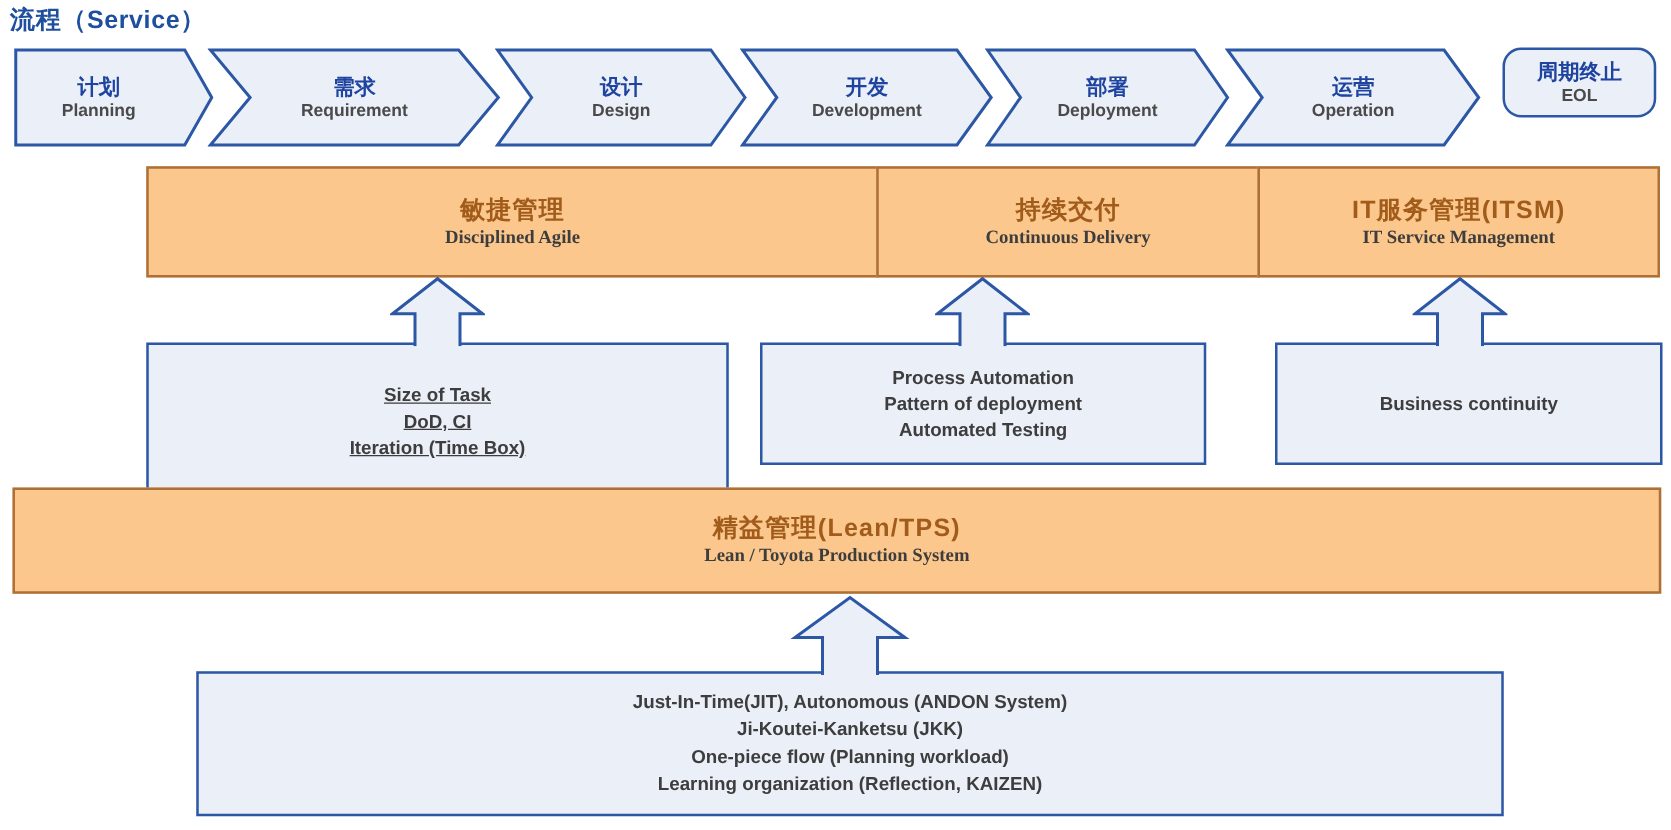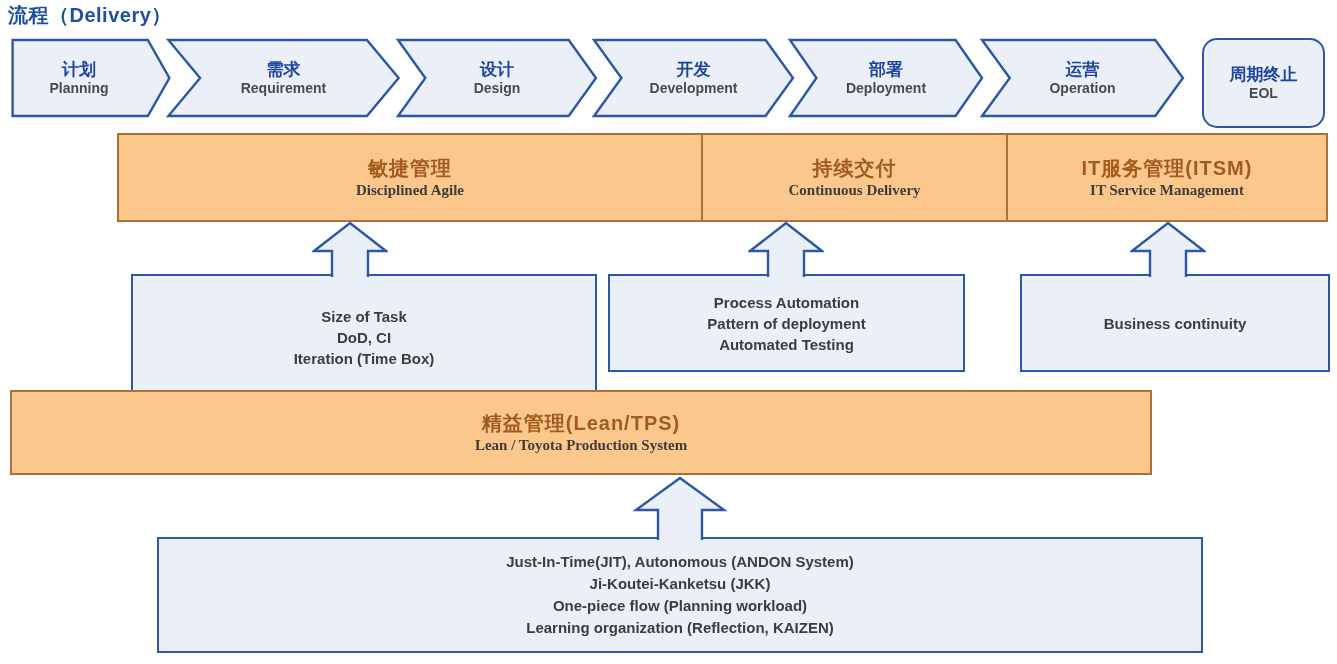--- a/index.html
+++ b/index.html
@@ -12,61 +12,61 @@
 
   
   .chev { position:absolute; top:38px; height:80px; }
   .chev svg { position:absolute; inset:0; width:100%; height:100%; }
   .chev .txt { position:absolute; inset:0; display:flex; flex-direction:column;
     align-items:center; justify-content:center; padding-right:24px; line-height:1.25; }
   .chev.notched .txt { padding-left:24px; }
   .zh-step { font-size:17px; font-weight:bold; color:var(--blue-zh,#1E44A0); }
   .en-step { font-size:14px; font-weight:bold; color:#4a4a4a; }
 
-  .eol-box { position:absolute; left:1202px; top:38px; width:123px; height:90px;
+  .eol-box { position:absolute; left:1202px; top:38px; width:123px; height:56px;
     background:var(--blue-fill,#EAEFF8); border:2.5px solid var(--blue-border,#2B57A5);
     border-radius:15px; display:flex; flex-direction:column; align-items:center;
     justify-content:center; line-height:1.25; }
 
   
   .band1 { position:absolute; left:117px; top:133px; width:1215px; height:89px; display:flex; }
   .band-sec { height:100%; background:var(--orange-fill,#FBC78C);
     border:2px solid var(--orange-border,#AD7038); display:flex; flex-direction:column;
     align-items:center; justify-content:center; line-height:1.3; }
   .band-sec + .band-sec { margin-left:-2px; }
   .zh-band { font-size:20px; font-weight:bold; color:var(--orange-zh,#A15C1B); letter-spacing:1px; }
   .en-band { font-size:15px; font-weight:bold; color:var(--dark-text,#3D3D3D);font-family:Liberation Serif, serif; }
 
-  .lean-band { position:absolute; left:10px; top:390px; width:1142px; height:85px;
+  .lean-band { position:absolute; left:10px; top:390px; width:1319px; height:85px;
     background:var(--orange-fill,#FBC78C); border:2px solid var(--orange-border,#AD7038);
     display:flex; flex-direction:column; align-items:center; justify-content:center; line-height:1.3; }
 
   
   .pbox { position:absolute; background:var(--blue-fill,#EAEFF8);
     border:2.5px solid var(--blue-border,#2B57A5); display:flex; flex-direction:column;
     align-items:center; justify-content:center; font-size:15px; font-weight:bold;
     color:var(--dark-text,#3D3D3D); line-height:21px; text-align:center; }
-  .pbox1 { left:131px;  top:274px; width:466px;  height:126px; }
+  .pbox1 { left:117px;  top:274px; width:466px;  height:126px;text-decoration:underline; }
   .pbox2 { left:608px;  top:274px; width:357px;  height:98px; }
   .pbox3 { left:1020px; top:274px; width:310px;  height:98px; }
   .pbox4 { left:157px;  top:537px; width:1046px; height:116px; line-height:22px; }
 
   
   .uparrow { position:absolute; z-index:3; }
   .a1 { left:312px;  top:221px; width:76px; height:56px; }
   .a2 { left:748px;  top:221px; width:76px; height:56px; }
   .a3 { left:1130px; top:221px; width:76px; height:56px; }
   .abig { left:632px; top:476px; width:96px; height:64px; }
 </style>
 </head>
 <body>
 
 <div class="canvas">
 
-  <div class="page-title">流程（Delivery）</div>
+  <div class="page-title">流程（Service）</div>
 
   <div class="chev" style="left:11px;width:160px;">
     <svg viewBox="0 0 200 80" preserveAspectRatio="none">
       <path d="M2 2 H171 L198 40 L171 78 H2 Z" fill="#EAEFF8" stroke="#2B57A5" stroke-width="2.4" vector-effect="non-scaling-stroke"></path>
     </svg>
     <div class="txt">
       <span class="zh-step">计划</span>
       <span class="en-step">Planning</span>
     </div>
   </div>

